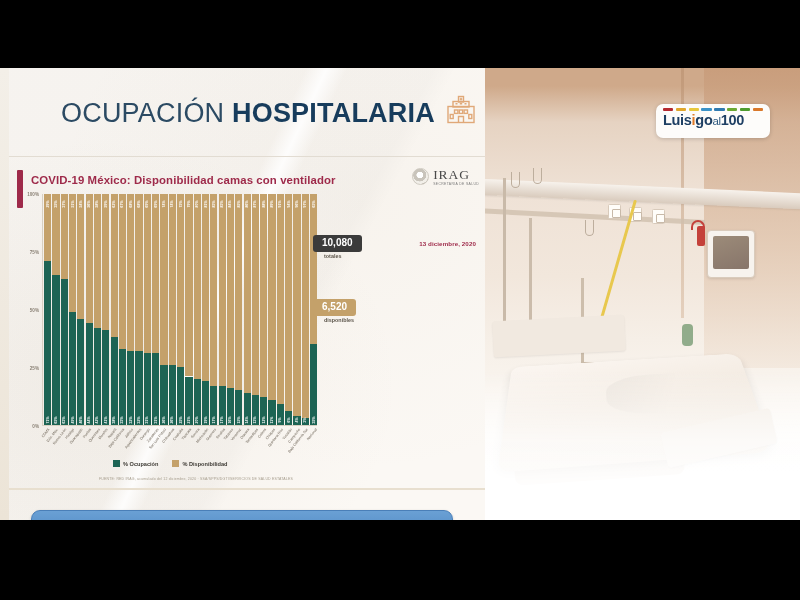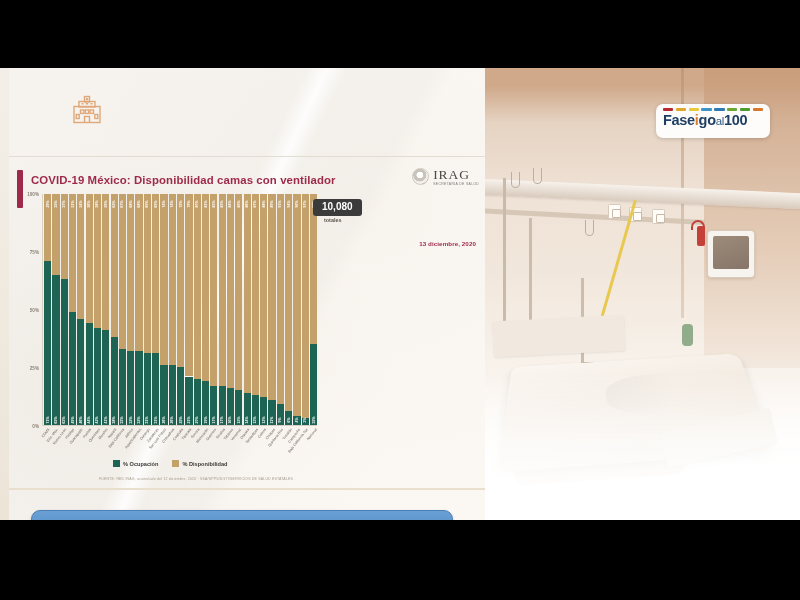--- a/index.html
+++ b/index.html
@@ -109,21 +109,21 @@
   .legend { position:absolute; left:96px; top:266px; display:flex; gap:14px; align-items:center; }
   .legend .li { display:flex; align-items:center; gap:3px; }
   .legend .sw { width:7px; height:7px; display:block; }
   .legend .lt { font-size:5.6px; font-weight:bold; color:#3d3a34; }
 
   .source { position:absolute; left:82px; top:283px; width:300px;
     font-size:3.5px; color:#a59c8c; letter-spacing:.18px; white-space:nowrap; }
 
   
   .kpis { position:absolute; left:304px; top:36px; width:92px; }
-  .kpi { margin-bottom:5px; }
+  .kpi { margin-bottom:5px;margin-top:36px; }
   .kpi .box {
     display:inline-block; padding:2px 9px; border-radius:3px;
     font-size:10px; font-weight:bold; color:#fff; line-height:1.25;
   }
   .kpi .cap { font-size:5.4px; font-weight:bold; color:#5d564c; margin-top:1.5px;
     padding-left:11px; line-height:1.35; }
   .kpi.total .box { background:#3b3b3b; }
   .kpi.avail .box { background:#c4a16a; }
   .kpi.occ   .box { background:#1d6454; }
 
@@ -242,20 +242,24 @@
 <div id="stage">
 
   <div class="letterbox-top"></div>
   <div class="letterbox-bottom"></div>
 
   <div id="slide">
     <div class="watermark"></div>
     <div class="leftstrip"></div>
 
     <div class="slide-header">
+      <div class="title-main">
+        <span>OCUPACIÓN</span>
+        <b>HOSPITALARIA</b>
+      </div>
       <span class="hospital-icon">
         <svg width="34" height="34" viewBox="0 0 34 34">
           <g fill="none" stroke="#e0a878" stroke-width="1.4">
             <rect x="4" y="14.5" width="26" height="16"></rect>
             <rect x="9" y="9.5" width="16" height="5.5"></rect>
             <rect x="14.5" y="4.5" width="5" height="5.5"></rect>
             <rect x="10.5" y="18" width="3.4" height="3.4"></rect>
             <rect x="15.3" y="18" width="3.4" height="3.4"></rect>
             <rect x="20.1" y="18" width="3.4" height="3.4"></rect>
             <rect x="6.2" y="22.5" width="3" height="4"></rect>
@@ -669,20 +673,21 @@
             <div class="li">
               <span class="sw" style="background: rgb(196, 161, 106);"></span>
               <span class="lt">% Disponibilidad</span>
             </div>
           </div>
         <div class="source">FUENTE: RED IRAG, acumulado del 12 diciembre, 2020  ·  SSA/SPPS/DGTI/SERVICIOS DE SALUD ESTATALES</div>
       </div>
 
       <div class="kpis">
           <div class="kpi total"><div class="box" style="background: rgb(59, 59, 59);">10,080</div><div class="cap" style="white-space: pre-line;">totales</div></div>
+          <div class="kpi avail"><div class="box" style="background: rgb(196, 161, 106);">6,520</div><div class="cap" style="white-space: pre-line;">disponibles</div></div>
         </div>
     </div>
 
     <div class="slide-bottom-rule"></div>
 
     <div class="banner-zone">
       <div class="banner">
         
         
       </div>
@@ -727,18 +732,18 @@
           <i style="background: rgb(181, 41, 47);"></i>
           <i style="background: rgb(224, 166, 42);"></i>
           <i style="background: rgb(232, 200, 60);"></i>
           <i style="background: rgb(59, 147, 200);"></i>
           <i style="background: rgb(47, 122, 176);"></i>
           <i style="background: rgb(106, 168, 50);"></i>
           <i style="background: rgb(78, 156, 46);"></i>
           <i style="background: rgb(217, 120, 42);"></i>
         </div>
       <div class="wordmark">
-        <span>Fase</span><span class="dot">i</span><span>go</span><em>al</em><span>100</span>
+        <span>Luis</span><span class="dot">i</span><span>go</span><em>al</em><span>100</span>
       </div>
     </div>
   </div>
 
 </div>
 
 </body></html>

